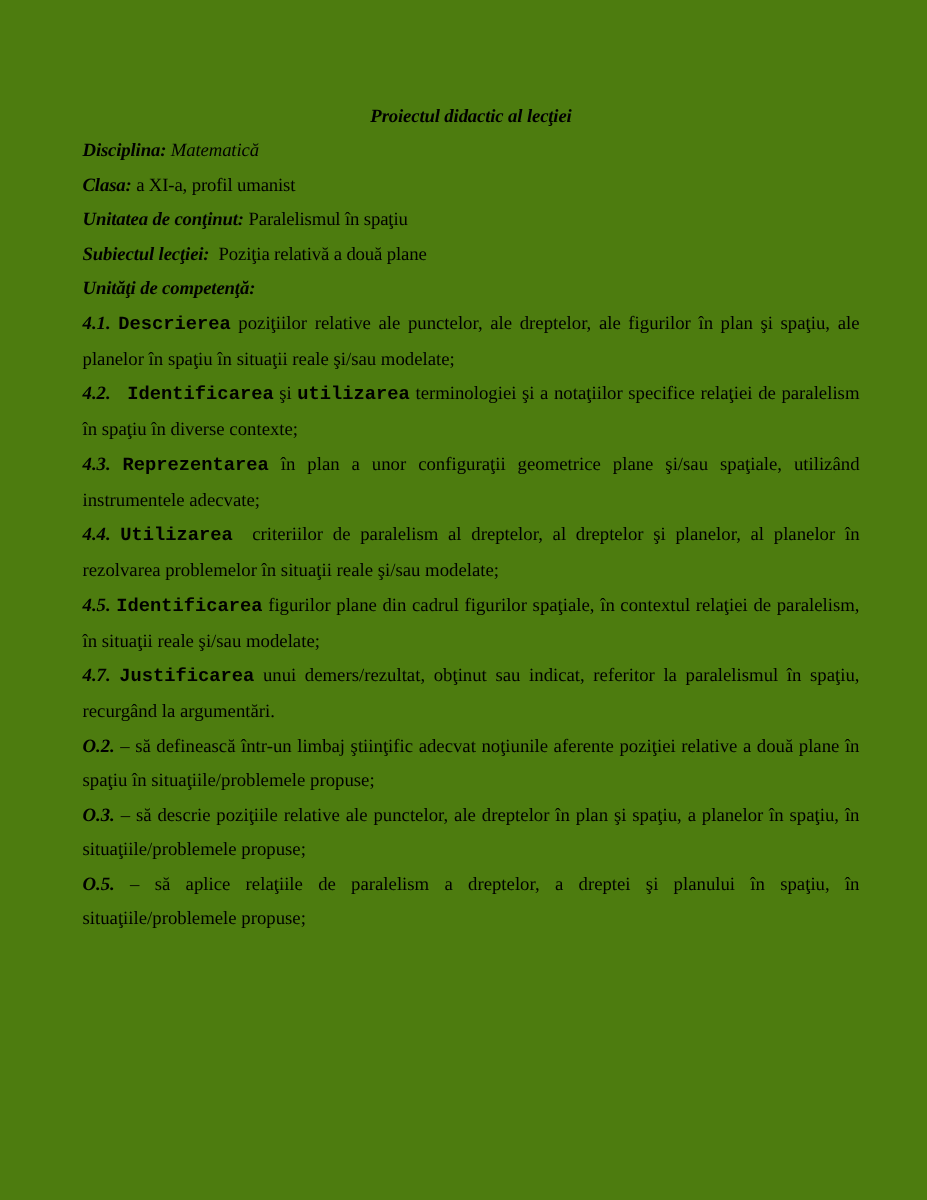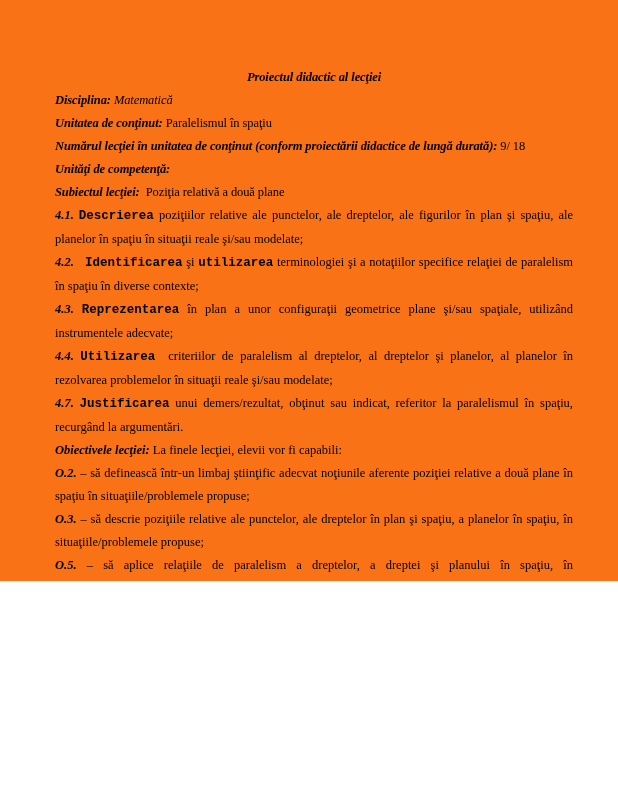--- a/index.html
+++ b/index.html
@@ -3,23 +3,23 @@
 <meta charset="utf-8">
 <style>
   html, body {
     margin: 0;
     padding: 0;
     background: #ffffff;
   }
   .page {
     position: relative;
     width: 618px;
-    height: 581px;
+    height: 800px;
     box-sizing: border-box;
-    background: #f97316;
+    background: #4d7c0f;
     padding: 66px 45px 0 55px;
     overflow: hidden;
     font-family: "Liberation Serif", "DejaVu Serif", serif;
     font-size: 12.5px;
     line-height: 23px;
     color: #000000;
   }
   .doc-body p {
     margin: 0;
     text-align: justify;
@@ -31,27 +31,27 @@
   .run-i  { font-style: italic; }
   .run-r  { font-weight: normal; font-style: normal; }
 </style>
 </head>
 <body>
 
 <div class="page">
   <div class="doc-body" style="color: rgb(0, 0, 0);">
       <p class="center nowrap"><span class="run-bi">Proiectul didactic al lecţiei</span></p>
       <p class="nowrap"><span class="run-bi">Disciplina: </span><span class="run-i">Matematică</span></p>
+      <p class="nowrap"><span class="run-bi">Clasa: </span><span class="run-r">a XI-a, profil umanist</span></p>
       <p class="nowrap"><span class="run-bi">Unitatea de conţinut: </span><span class="run-r">Paralelismul în spaţiu</span></p>
-      <p class="nowrap"><span class="run-bi">Numărul lecţiei în unitatea de conţinut (conform proiectării didactice de lungă durată): </span><span class="run-r">9/ 18</span></p>
+      <p class="nowrap"><span class="run-bi">Subiectul lecţiei:&nbsp; </span><span class="run-r">Poziţia relativă a două plane</span></p>
       <p class="nowrap"><span class="run-bi">Unităţi de competenţă:</span></p>
-      <p class="nowrap"><span class="run-bi">Subiectul lecţiei:&nbsp; </span><span class="run-r">Poziţia relativă a două plane</span></p>
       <p><span class="run-bi">4.1. </span><span class="run-b">Descrierea</span><span class="run-r"> poziţiilor relative ale punctelor, ale dreptelor, ale figurilor în plan şi spaţiu, ale planelor în spaţiu în situaţii reale şi/sau modelate;</span></p>
       <p><span class="run-bi">4.2.&nbsp;&nbsp; </span><span class="run-b">Identificarea</span><span class="run-r"> şi </span><span class="run-b">utilizarea</span><span class="run-r"> terminologiei şi a notaţiilor specifice relaţiei de paralelism în spaţiu în diverse contexte;</span></p>
       <p><span class="run-bi">4.3. </span><span class="run-b">Reprezentarea</span><span class="run-r"> în plan a unor configuraţii geometrice plane şi/sau spaţiale, utilizând instrumentele adecvate;</span></p>
       <p><span class="run-bi">4.4. </span><span class="run-b">Utilizarea</span><span class="run-r">&nbsp; criteriilor de paralelism al dreptelor, al dreptelor şi planelor, al planelor în rezolvarea problemelor în situaţii reale şi/sau modelate;</span></p>
+      <p><span class="run-bi">4.5. </span><span class="run-b">Identificarea</span><span class="run-r"> figurilor plane din cadrul figurilor spaţiale, în contextul relaţiei de paralelism, în situaţii reale şi/sau modelate;</span></p>
       <p><span class="run-bi">4.7. </span><span class="run-b">Justificarea</span><span class="run-r"> unui demers/rezultat, obţinut sau indicat, referitor la paralelismul în spaţiu, recurgând la argumentări.</span></p>
-      <p><span class="run-bi">Obiectivele lecţiei: </span><span class="run-r">La finele lecţiei, elevii vor fi capabili:</span></p>
       <p><span class="run-bi">O.2.</span><span class="run-r"> – să definească într-un limbaj ştiinţific adecvat noţiunile aferente poziţiei relative a două plane în spaţiu în situaţiile/problemele propuse;</span></p>
       <p><span class="run-bi">O.3.</span><span class="run-r"> – să descrie poziţiile relative ale punctelor, ale dreptelor în plan şi spaţiu, a planelor în spaţiu, în situaţiile/problemele propuse;</span></p>
       <p><span class="run-bi">O.5.</span><span class="run-r"> – să aplice relaţiile de paralelism a dreptelor, a dreptei şi planului în spaţiu, în situaţiile/problemele propuse;</span></p>
     </div>
 </div>
 
 </body></html>

